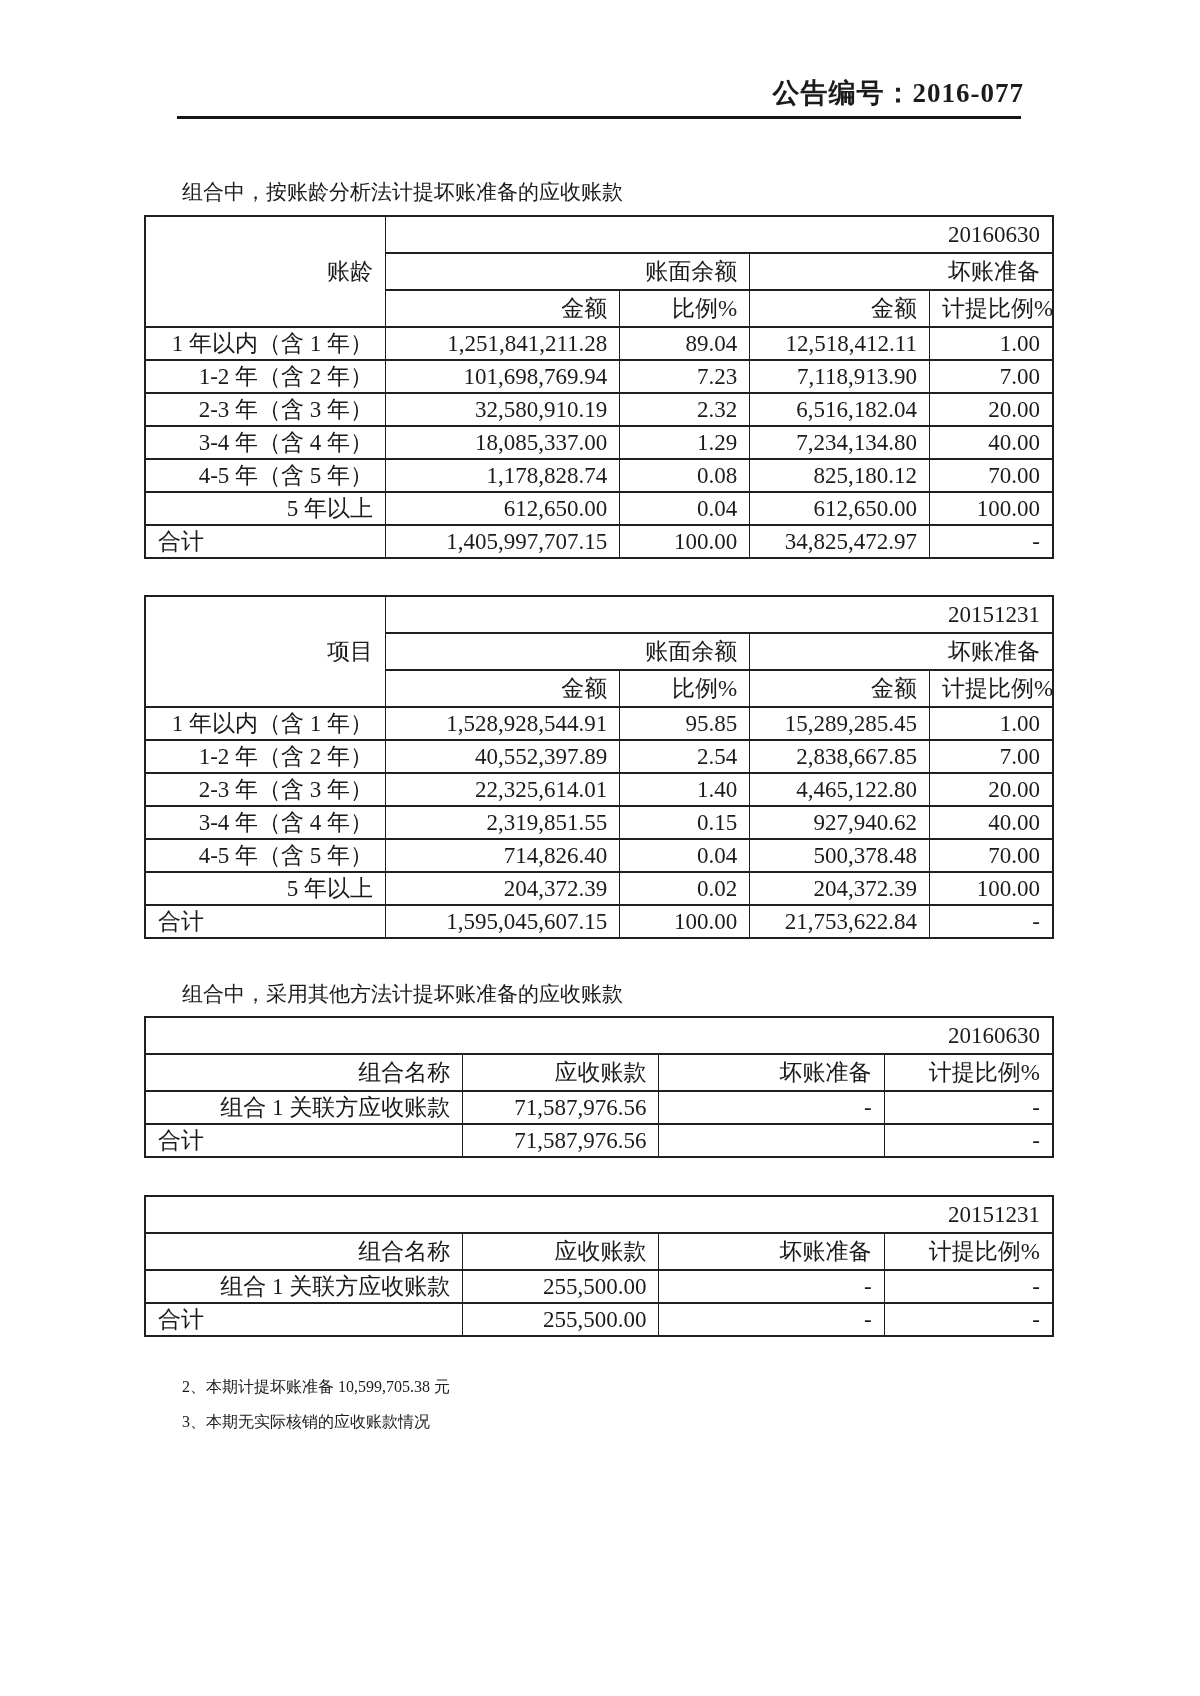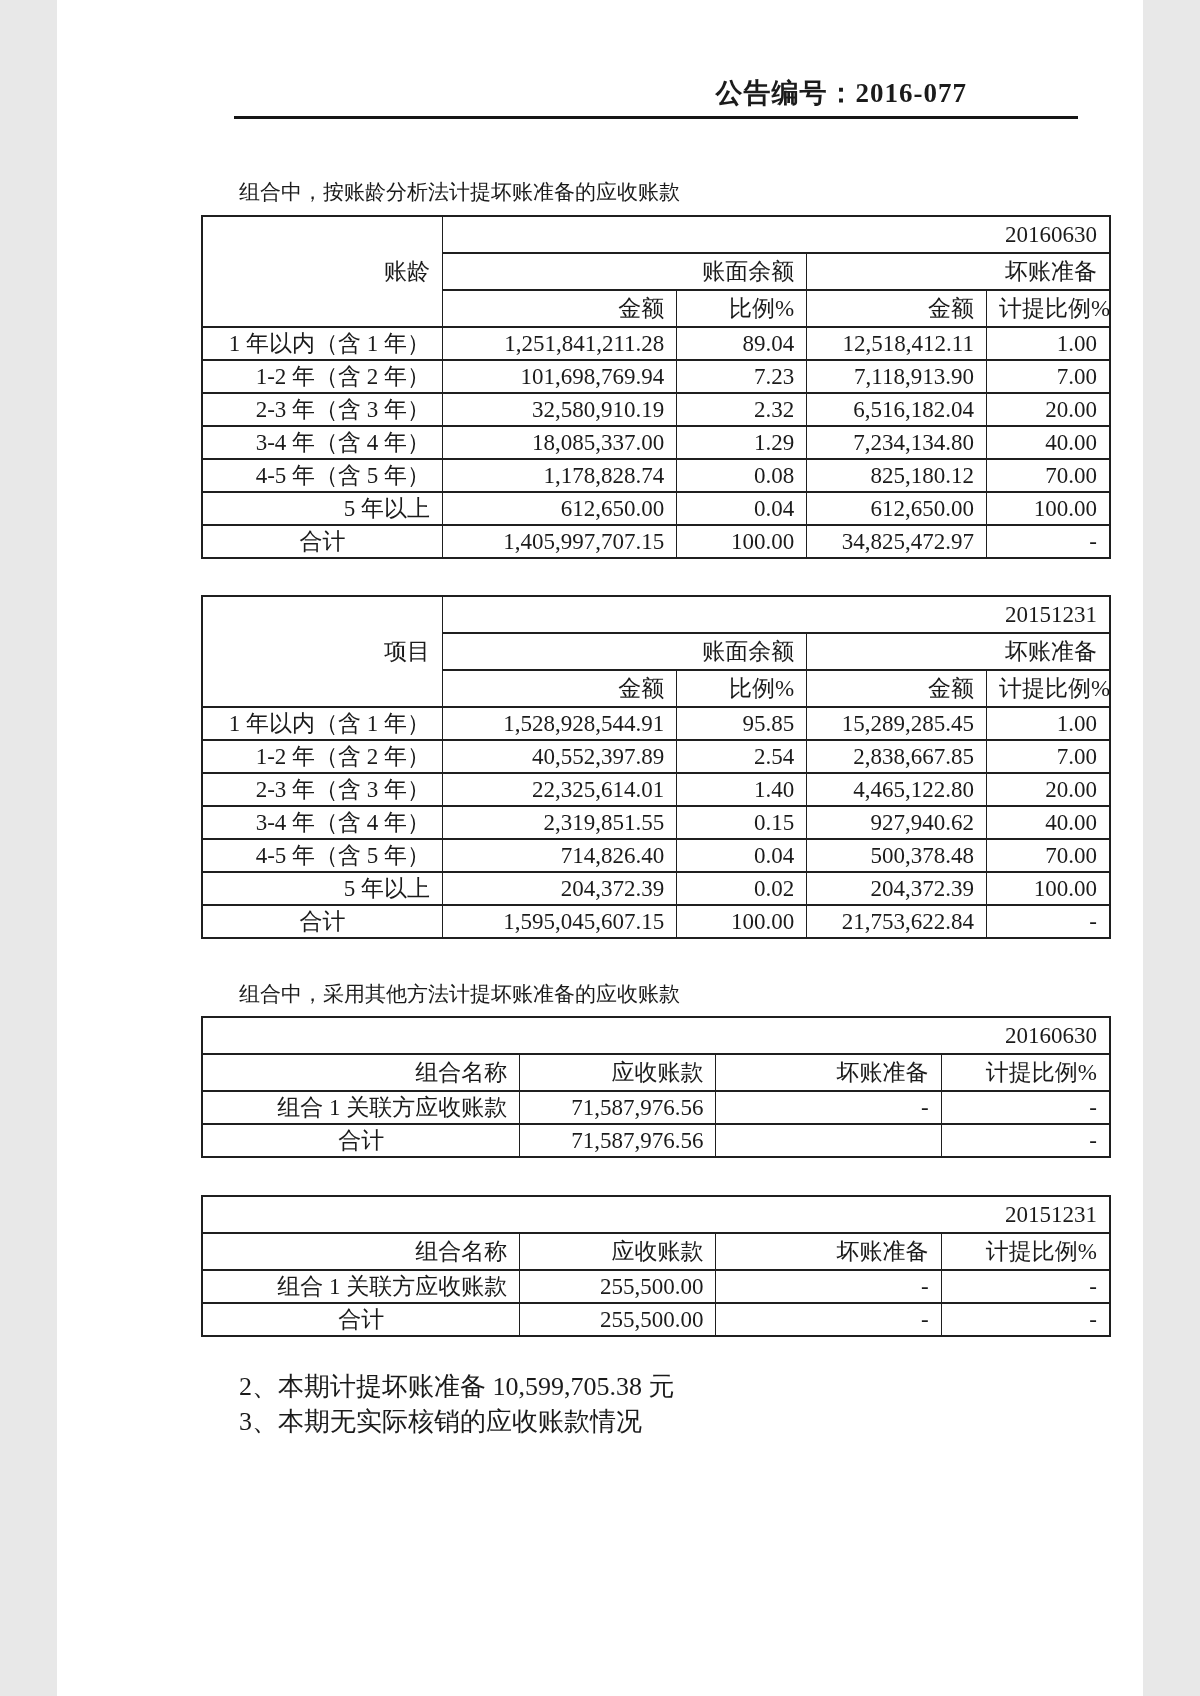--- a/index.html
+++ b/index.html
@@ -1,18 +1,18 @@
 <!DOCTYPE html>
 <html><head>
 <meta charset="utf-8">
 <style>
   html, body { margin: 0; padding: 0; background: #e8e8e8; }
   .page {
     position: relative;
-    width: 1086px;
+    width: 1200px;
     height: 1696px;
     margin: 0 auto;
     background: #ffffff;
     overflow: hidden;
     color: #1b1b1b;
     font-family: "Liberation Serif", "DejaVu Serif", serif;
   }
   .ann-no {
     padding-top: 78px;
     padding-right: 176px;
@@ -50,26 +50,26 @@
     border: 1px solid #1f1f1f;
     border-top-width: 2px;
     border-bottom-width: 2px;
     padding: 0 12px;
     vertical-align: middle;
     overflow: hidden;
     white-space: nowrap;
   }
   .tbl tr.hrow td { height: 35px; text-align: right; }
   .tbl tr.drow td { height: 30px; }
-  .tbl td.c { text-align: center; }
+  .tbl td.c { text-align: left; }
   .tbl td.r { text-align: right; }
   .tbl td.l { text-align: right; }
   .notes { margin: 32px 0 0 182px; }
   .note-line {
-    font-size: 26px;
+    font-size: 16px;
     line-height: 35px;
   }
 </style>
 </head>
 <body>
 
 <div class="page">
 
   <div class="doc-header">
     <div class="ann-no">公告编号：2016-077</div>

